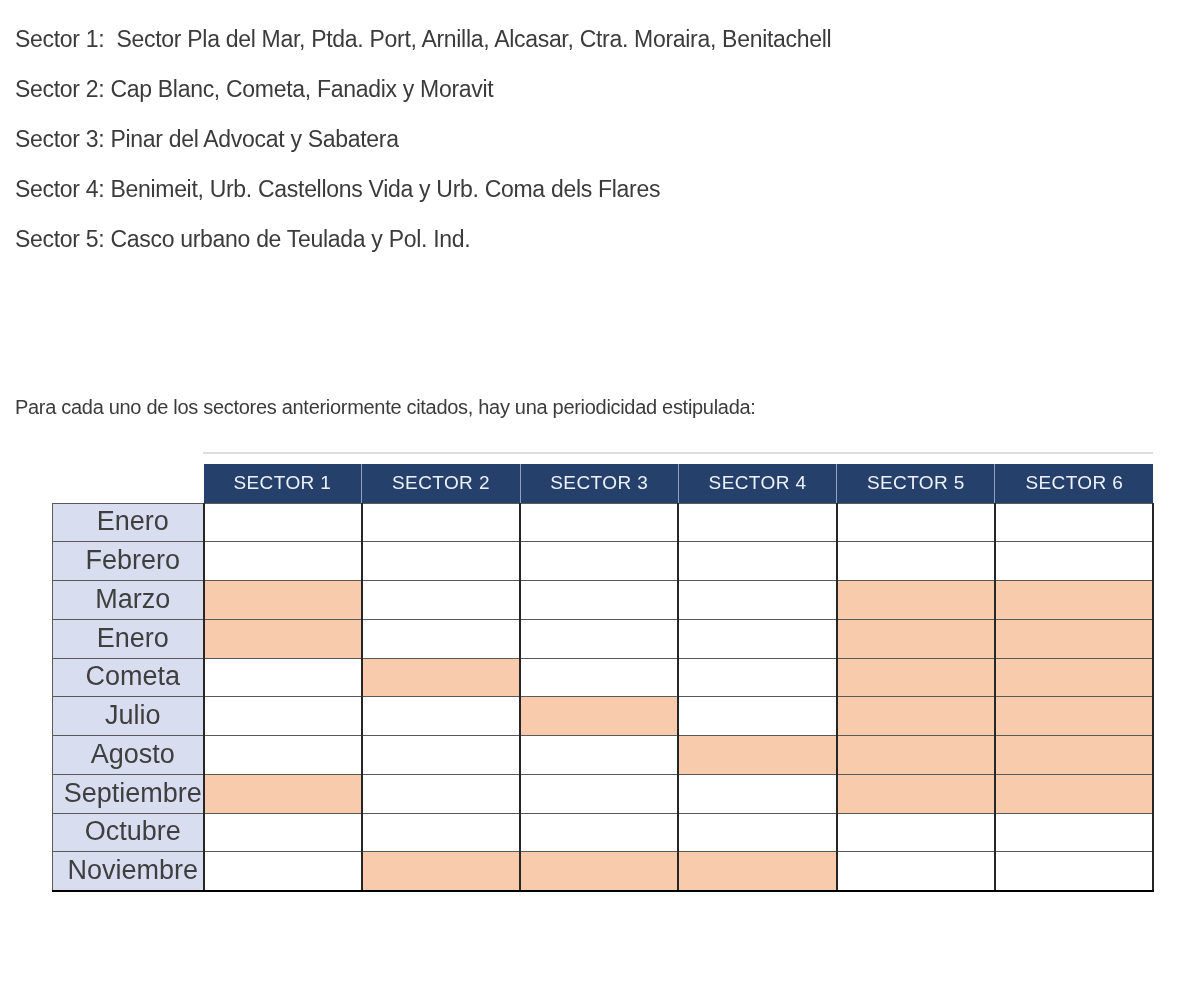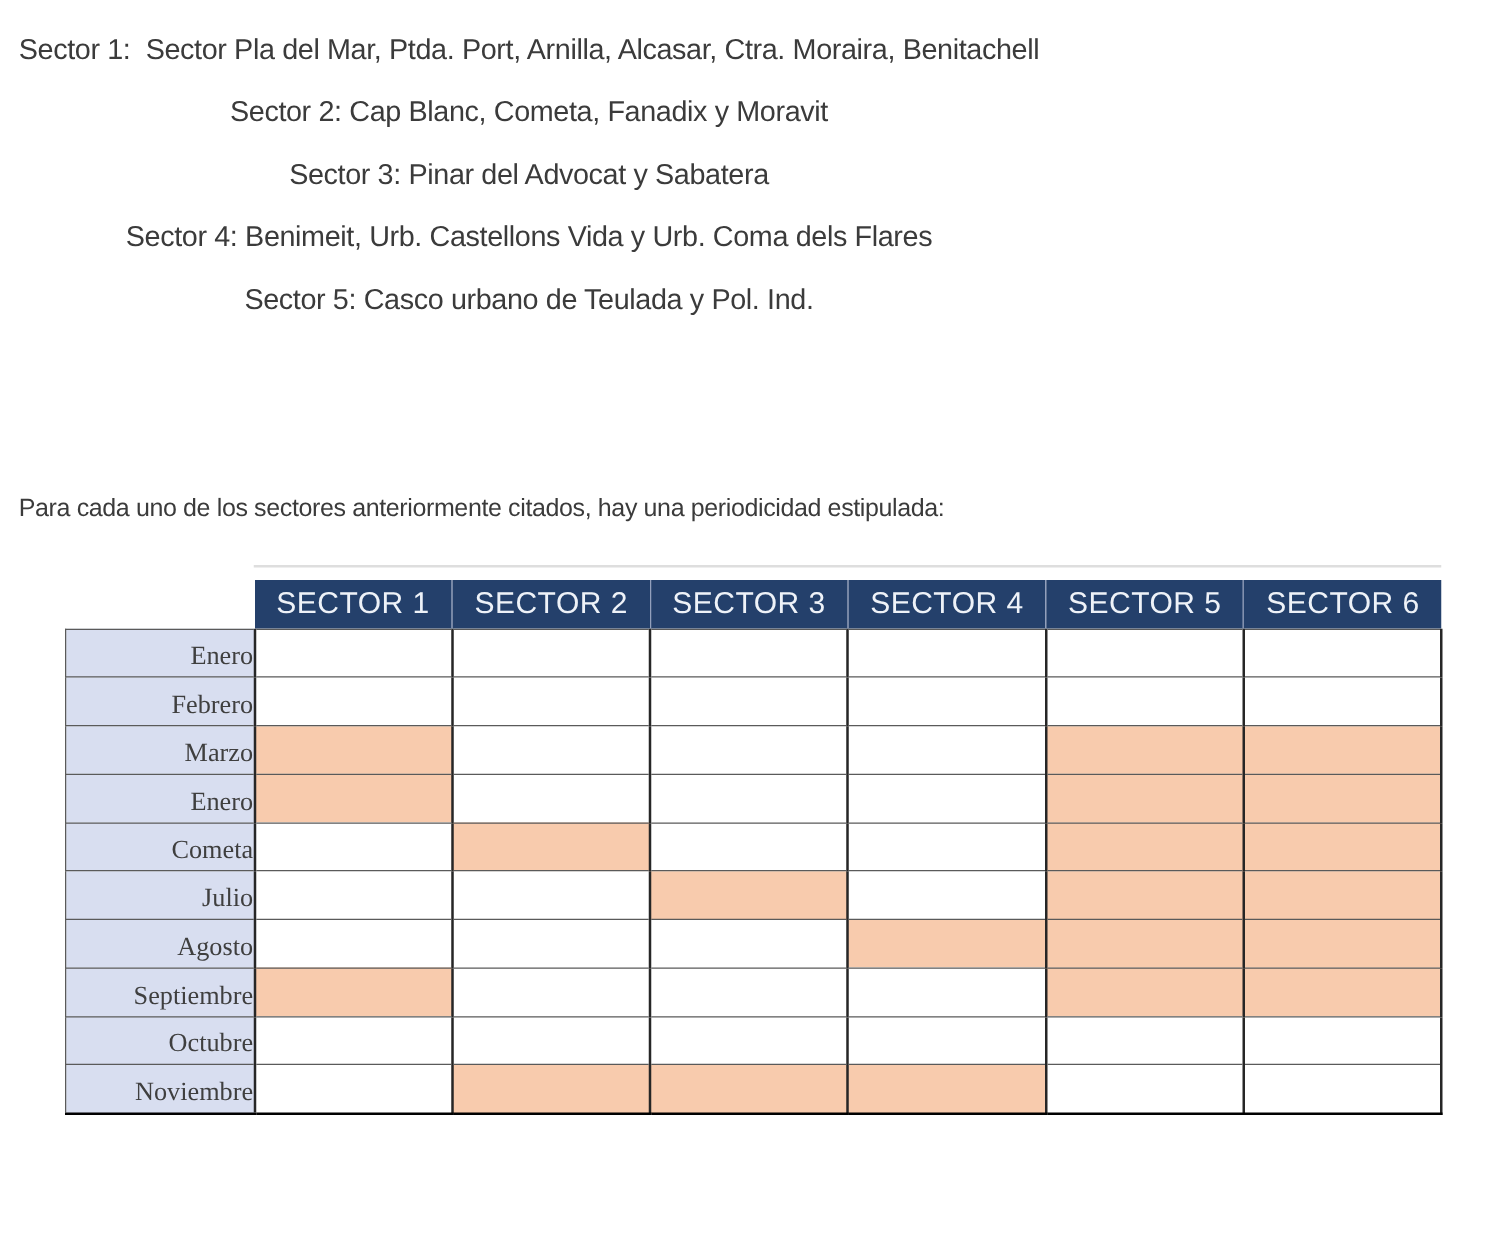--- a/index.html
+++ b/index.html
@@ -29,21 +29,20 @@
     font-size: 23px;
     font-weight: 300;
     letter-spacing: -0.3px;
     color: var(--page_text);
   }
   .sector-line {
     display: block;
     height: 50px;
     line-height: 34px;
     white-space: pre-wrap;
-    text-align: center;
   }
   .intro-paragraph {
     position: absolute;
     left: 15px;
     top: 376px;
     font-size: 20px;
     font-weight: 300;
     letter-spacing: -0.3px;
     color: var(--page_text);
     white-space: pre-wrap;
@@ -70,41 +69,40 @@
   col.c-sector { width: 158.3px; }
   tr.header-row { height: 39px; }
   tr.data-row { height: 38.75px; }
   td.corner {
     background: transparent;
     border: none;
   }
   th.head {
     background: var(--header_bg);
     color: var(--header_text);
-    font-size: 24px;
+    font-size: 19px;
     font-weight: 400;
     letter-spacing: 0.4px;
     text-align: center;
     vertical-align: middle;
     border: none;
     border-left: 1px solid #93A0BC;
     padding: 0;
     margin-left: 38px;
   }
   th.head.first { border-left: none; }
   td.month {
     background: var(--month_bg);
     border: 1.4px solid var(--grid_line);
-    font-size: 21px;
+    font-size: 27px;
     font-weight: 300;
     color: #3F3F3F;
-    text-align: right;
+    text-align: center;
     vertical-align: bottom;
     padding: 0 0 4px 10px;
-    font-family: Liberation Serif, serif;
   }
   td.cell {
     background: #FFFFFF;
     border-top: 1px solid var(--grid_line);
     border-bottom: 1px solid var(--grid_line);
     border-left: 2px solid var(--grid_line_dark);
     border-right: 2px solid var(--grid_line_dark);
     padding: 0;
   }
   td.cell.filled { background: var(--highlight); }

